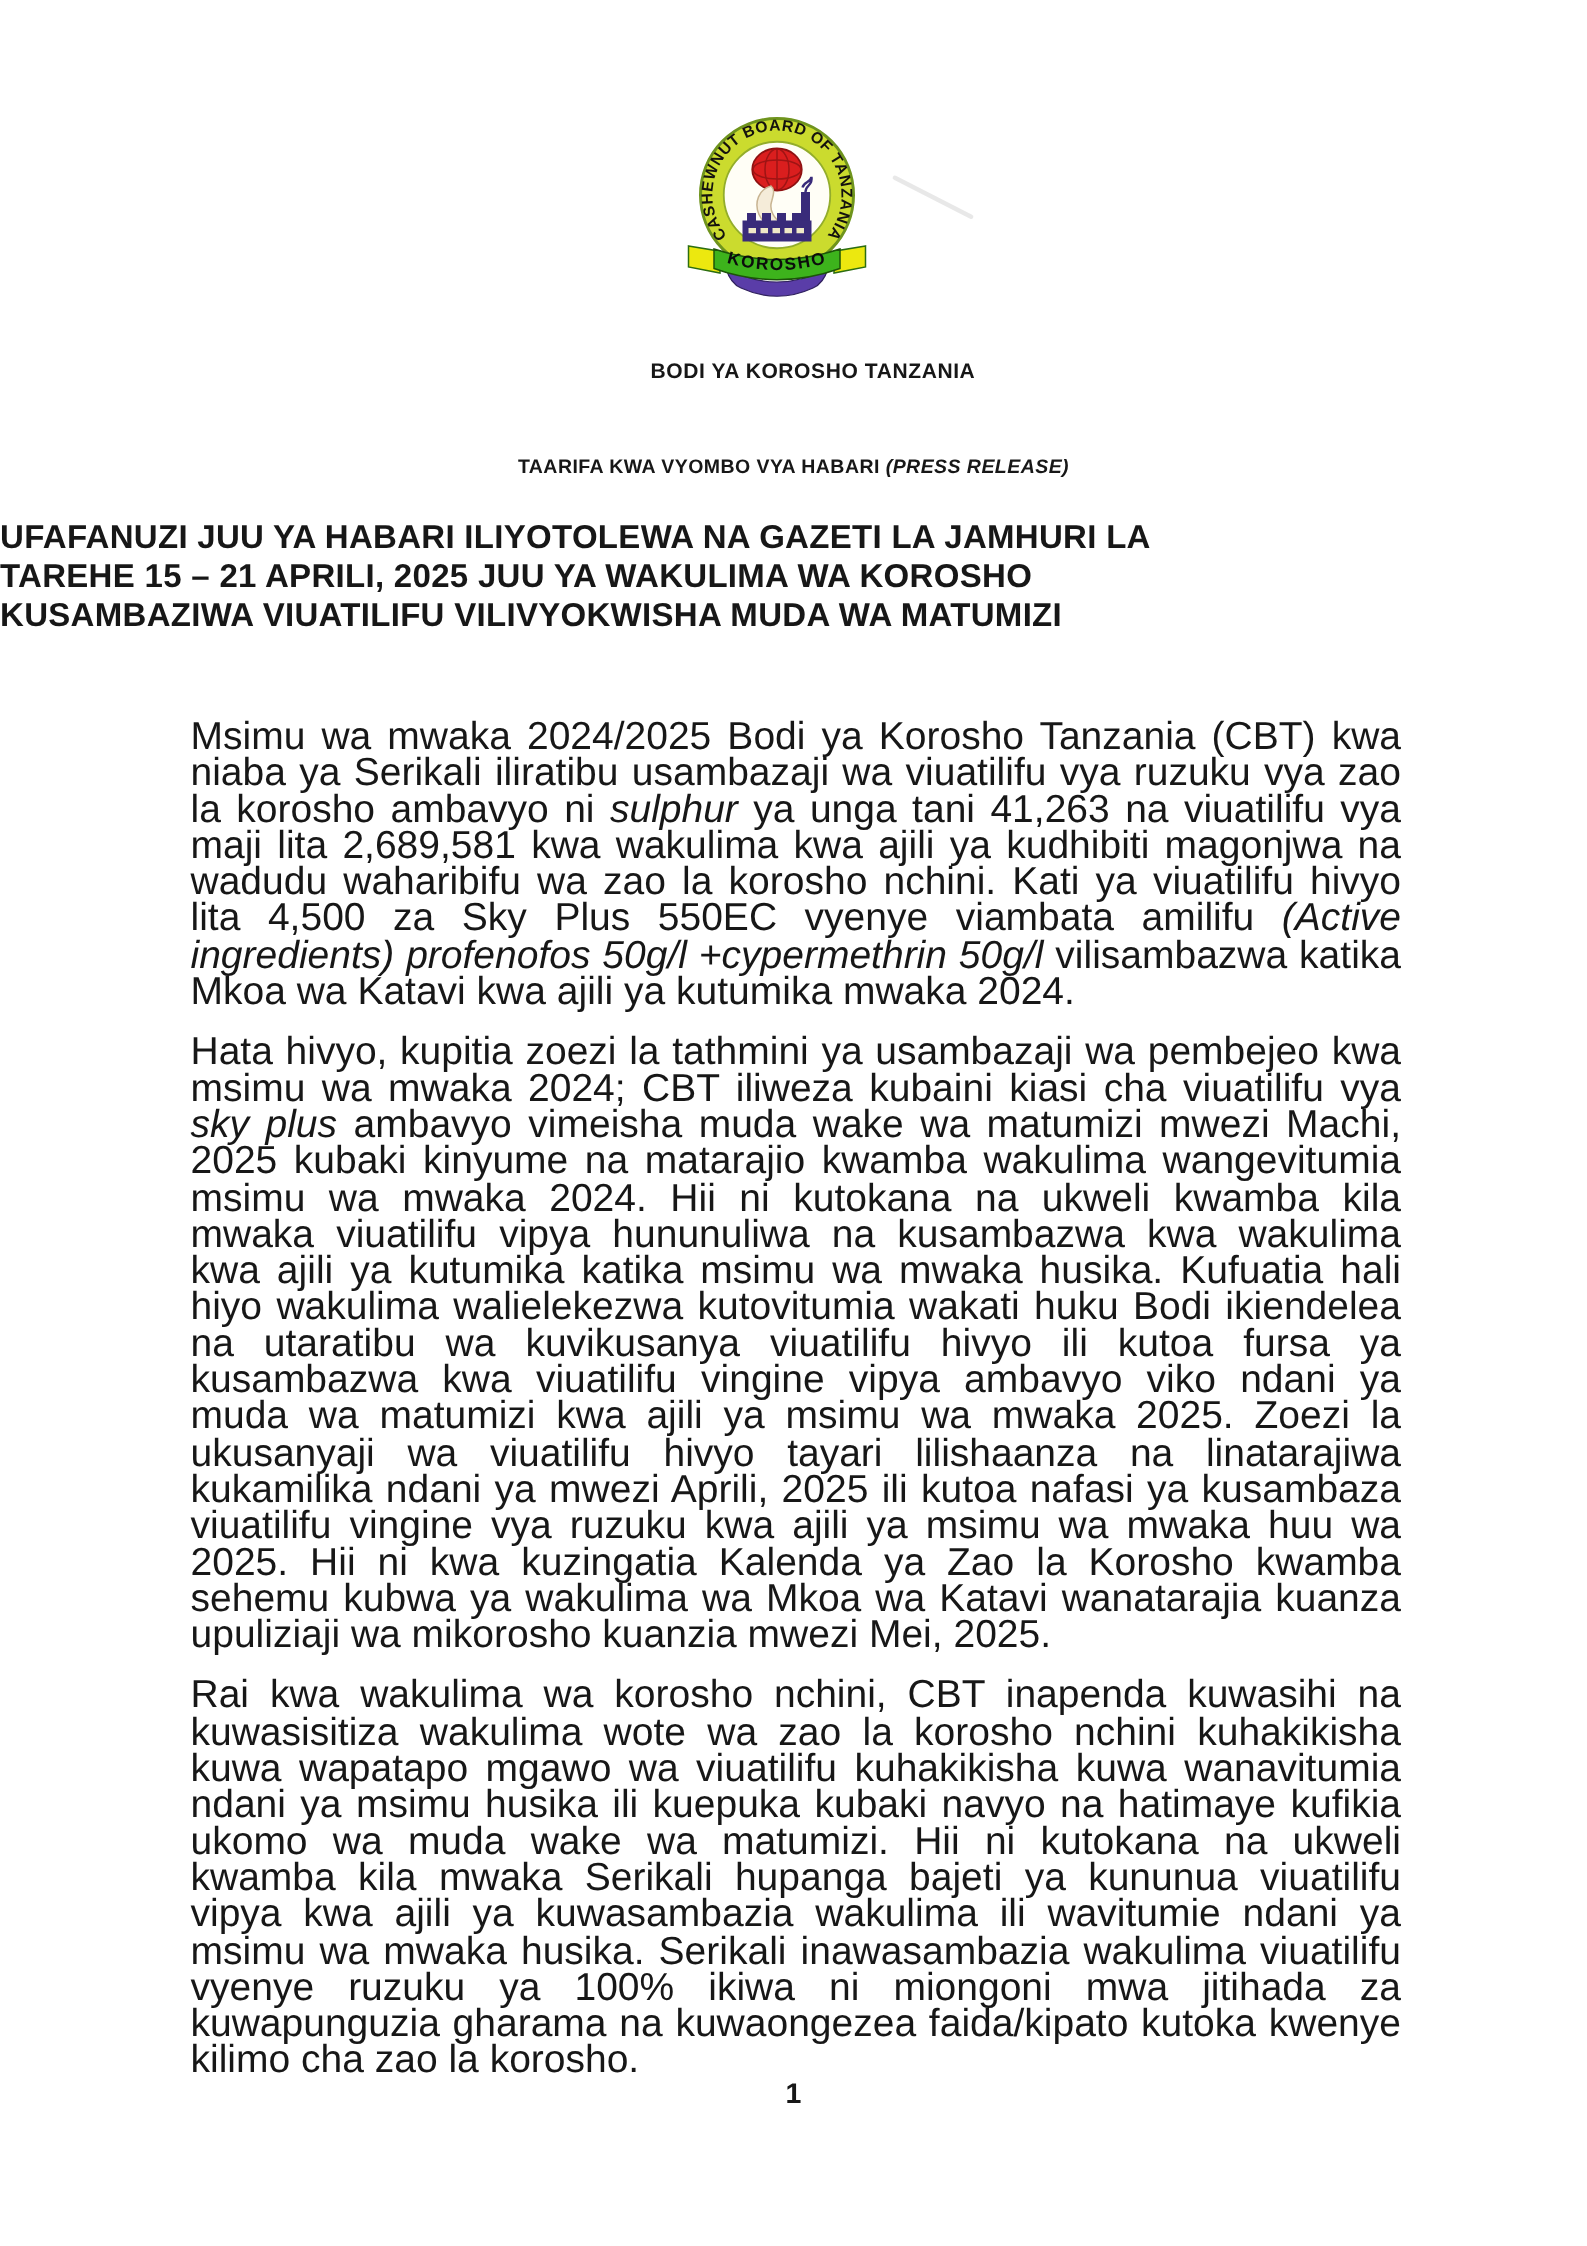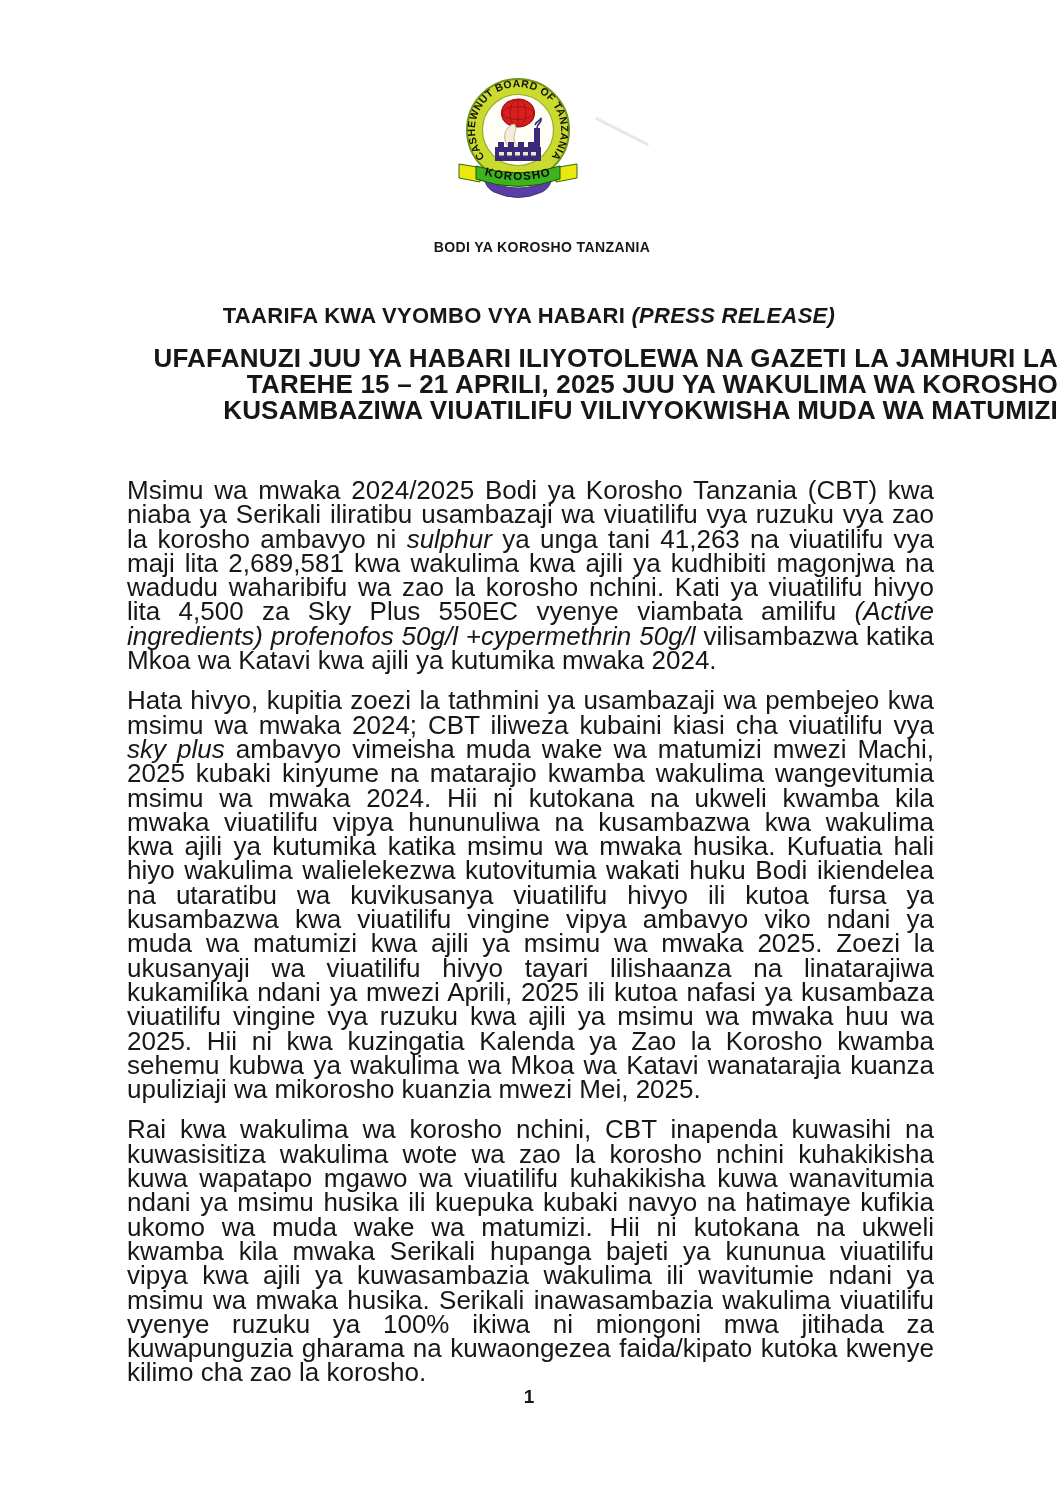--- a/index.html
+++ b/index.html
@@ -17,26 +17,26 @@
     position: absolute; left: 592px; top: 130px; width: 60px; height: 3px;
     background: #dedede; transform: rotate(27deg); border-radius: 2px; opacity: 0.7;
   }
   .org-title {
     position: absolute; top: 226px; left: 0; width: 100%;
     text-align: center; font-size: 14px; font-weight: bold; letter-spacing: 0.4px;
     margin: 13px;
   }
   .press-title {
     position: absolute; top: 303px; left: 0; width: 100%;
-    text-align: center; font-size: 22px; font-weight: bold; letter-spacing: 0.3px;
+    text-align: center; font-size: 13px; font-weight: bold; letter-spacing: 0.3px;
     margin: 0; white-space: nowrap;
   }
   .subject-heading {
     position: absolute; top: 345px; left: 0; width: 100%;
-    text-align: right; font-size: 26px; font-weight: bold; letter-spacing: 0.2px;
+    text-align: left; font-size: 22px; font-weight: bold; letter-spacing: 0.2px;
     line-height: 26px; white-space: pre-line; margin: 0;
   }
   .body-col {
     position: absolute; top: 478px; left: 127px; width: 807px;
     font-size: 26px; line-height: 24.3px; text-align: justify;
   }
   .body-col p { margin: 0 0 16px 0; }
   .it { font-style: italic; }
   .footer-num {
     position: absolute; top: 1386px; left: 0; width: 100%;

